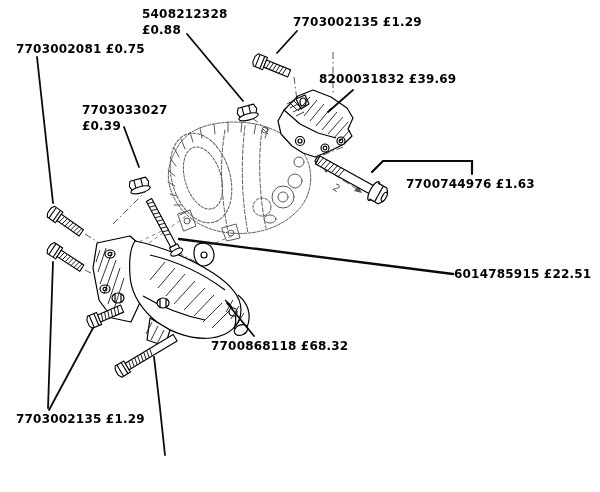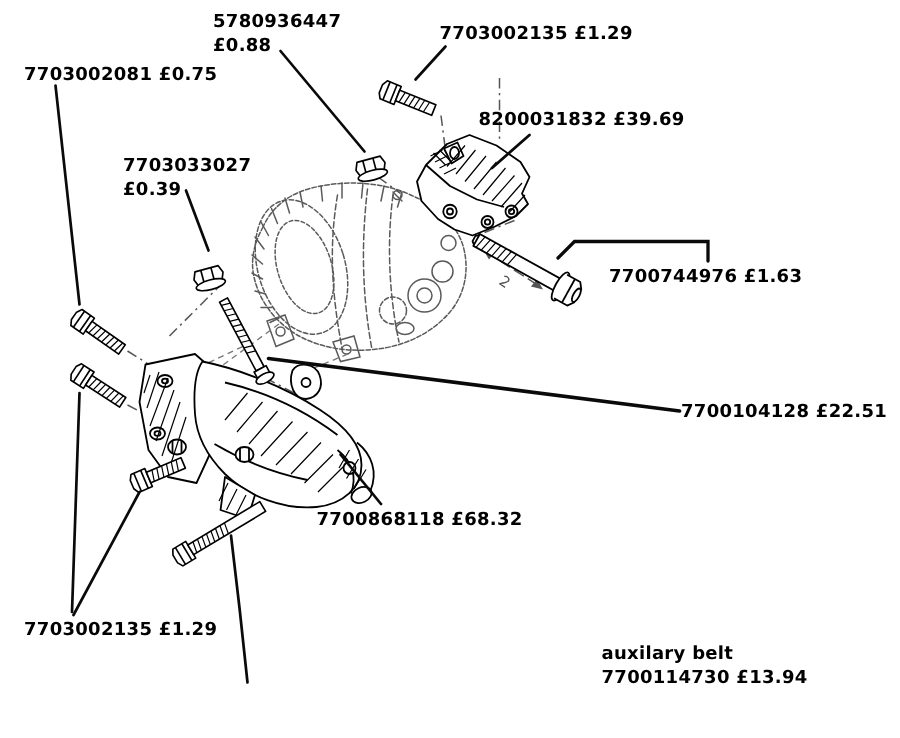--- a/index.html
+++ b/index.html
@@ -213,40 +213,36 @@
       <path stroke-width="1.8" d="M254,336 L227,303"></path>
       <path stroke-width="1.8" d="M53,262 L48,408"></path>
       <path stroke-width="1.8" d="M93,328 L49,410"></path>
       <path stroke-width="1.8" d="M154,357 Q160,406 165,455"></path>
     </g>
   </svg>
 
   <div class="lbl" style="left:16px;top:41px">7703002081 £0.75</div>
 
   <div class="lbl" style="left:142px;top:6px">
-    <span>5780936447</span>
+    <span>5408212328</span>
     <span>£0.88</span>
   </div>
 
   <div class="lbl" style="left:293px;top:14px">7703002135 £1.29</div>
 
   <div class="lbl" style="left:319px;top:71px">8200031832 £39.69</div>
 
   <div class="lbl" style="left:82px;top:102px">
     <span>7703033027</span>
     <span>£0.39</span>
   </div>
 
   <div class="lbl" style="left:406px;top:176px">7700744976 £1.63</div>
 
-  <div class="lbl" style="left:454px;top:266px">7700104128 £22.51</div>
+  <div class="lbl" style="left:454px;top:266px">6014785915 £22.51</div>
 
   <div class="lbl" style="left:211px;top:338px">7700868118 £68.32</div>
 
   <div class="lbl" style="left:16px;top:411px">7703002135 £1.29</div>
 
 
-  <div class="lbl" style="left:401px;top:427px">
-    <span>auxilary belt</span>
-    <span>7700114730 £13.94</span>
-  </div>
 
 </div>
 
 </body></html>

